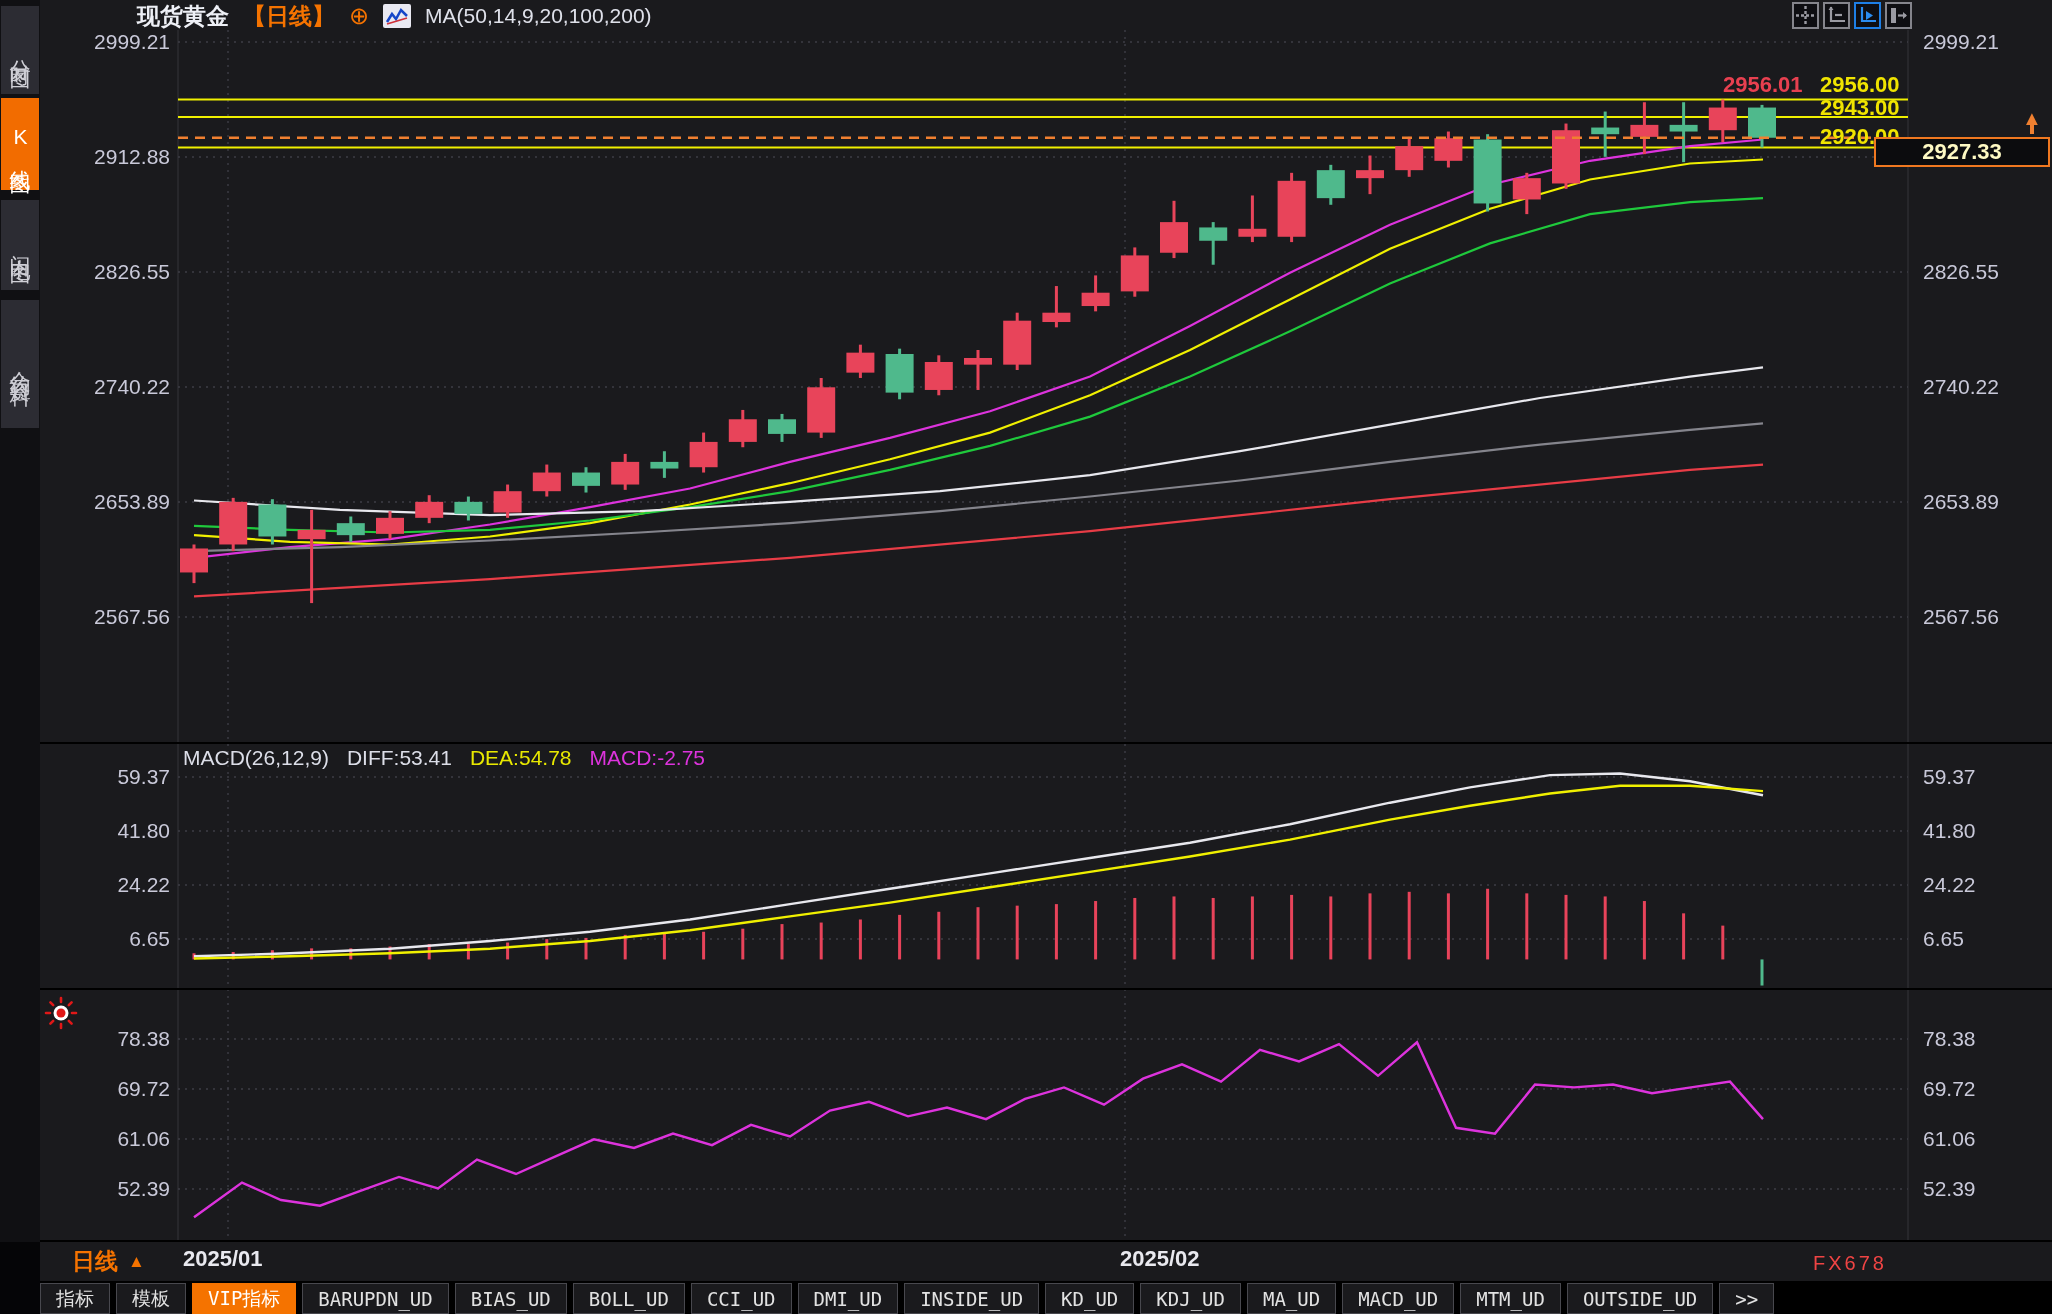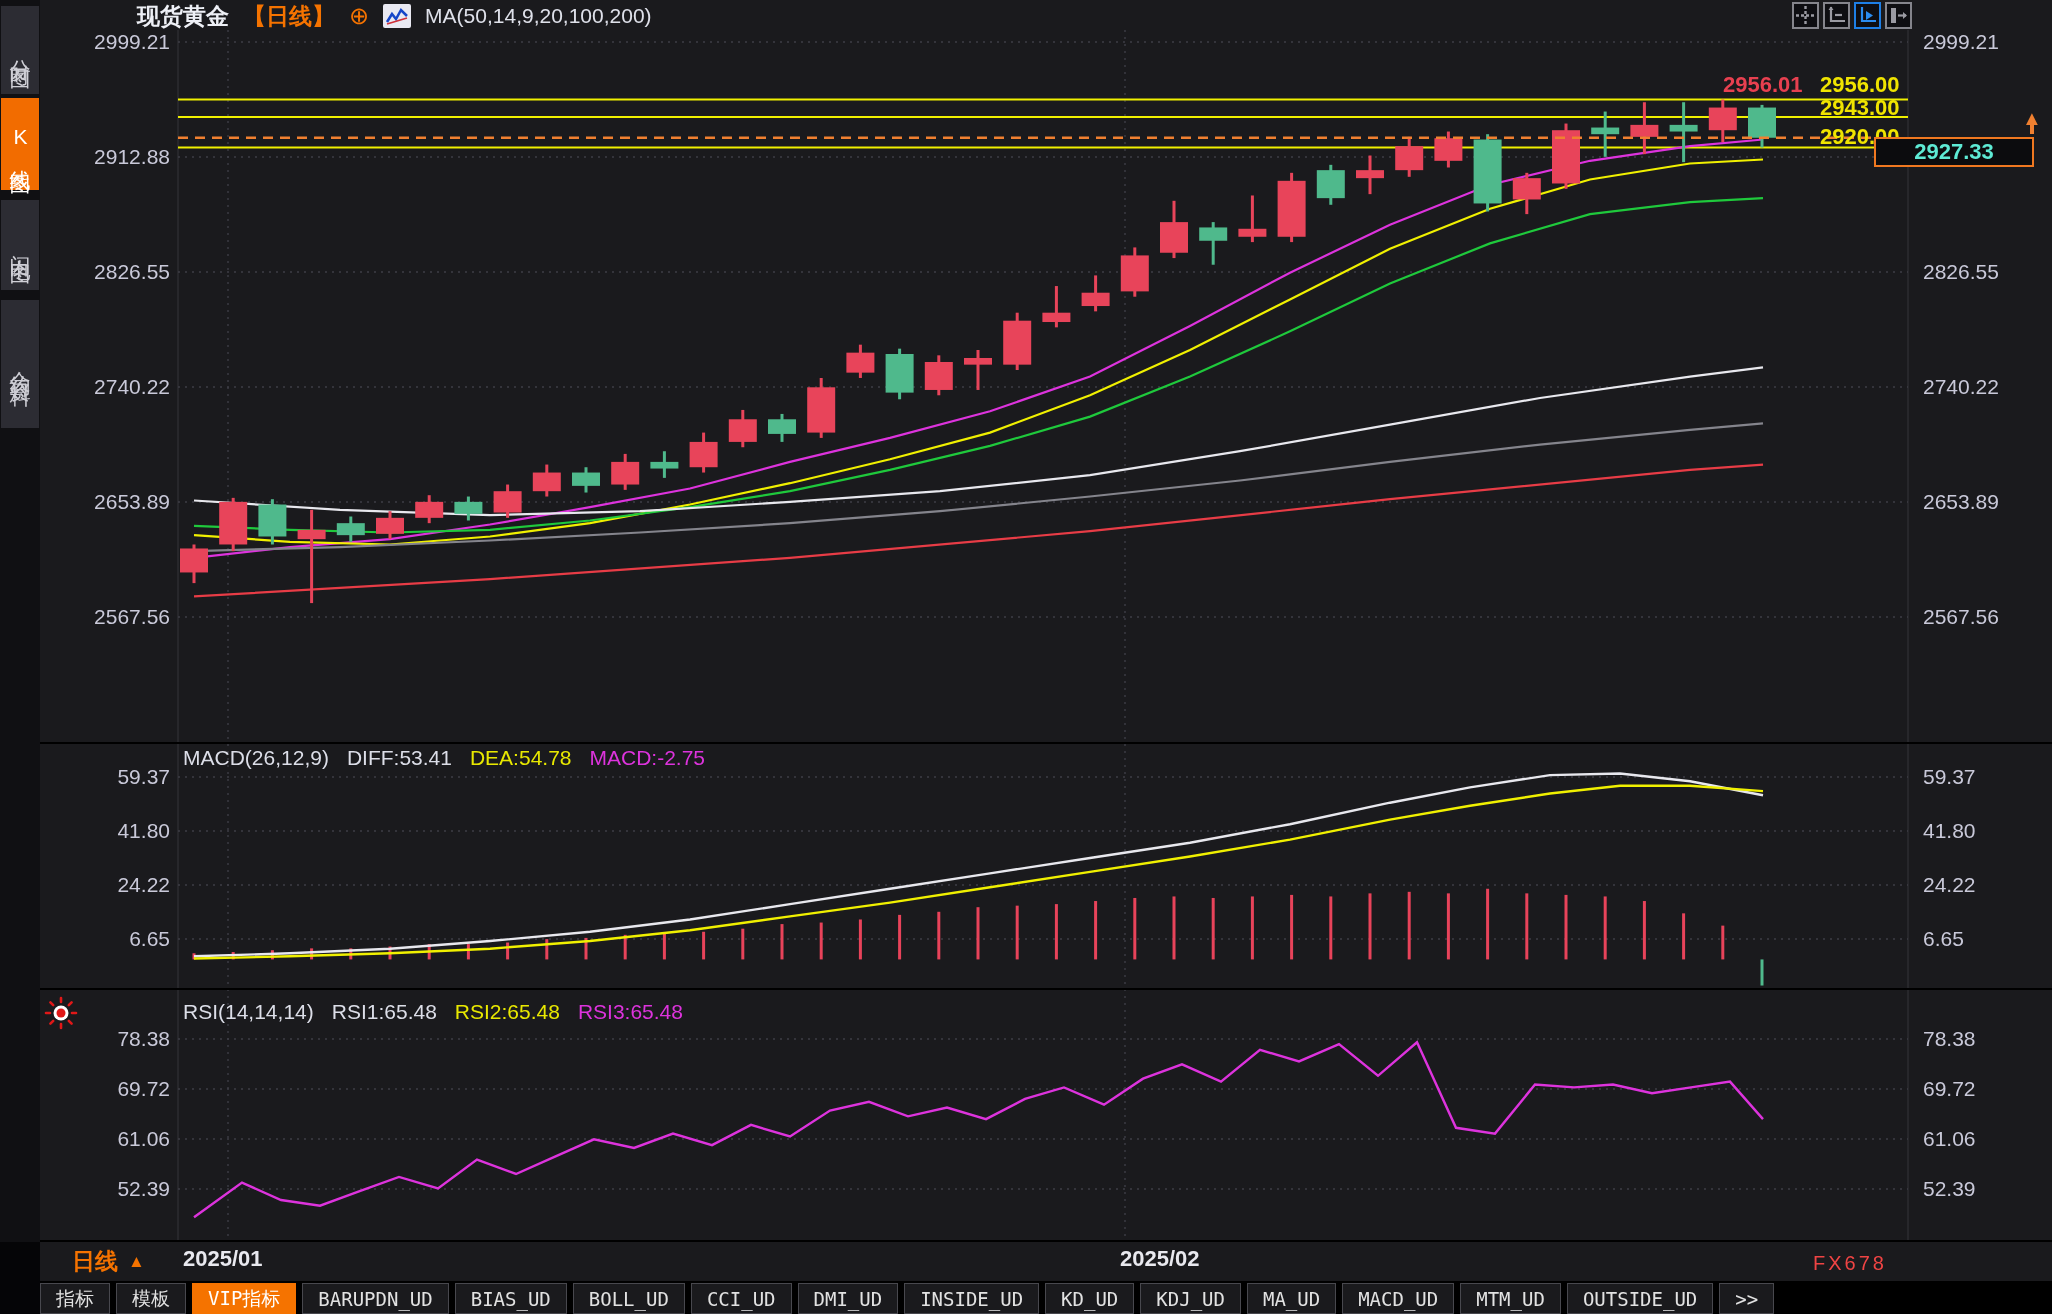--- a/index.html
+++ b/index.html
@@ -29,22 +29,22 @@
   
   .axlab{position:absolute;font-size:21px;color:#c9c9d9;width:112px;}
   .axlab.l{left:58px;text-align:right;}
   .axlab.r{left:1923px;text-align:left;}
   
   .phdr{position:absolute;left:183px;height:26px;display:flex;gap:18px;font-size:21px;white-space:nowrap;}
   .wtx{color:#dcdee8;} .ytx{color:#e8e800;} .mtx{color:#dd33dd;}
   
   .lvl{position:absolute;font-size:22px;font-weight:bold;color:#f0e400;}
   .hi{position:absolute;font-size:22px;font-weight:bold;color:#e84050;}
-  .cpbox{position:absolute;left:1874px;top:137px;width:160px;height:30px;background:#0c0c0e;
-         border:2px solid #f07820;box-sizing:border-box;color:#5eead4;font-size:22px;font-weight:bold;
+  .cpbox{position:absolute;left:1874px;top:137px;width:176px;height:30px;background:#0c0c0e;
+         border:2px solid #f07820;box-sizing:border-box;color:#fef9c3;font-size:22px;font-weight:bold;
          display:flex;align-items:center;justify-content:center;}
   .uparrow{position:absolute;left:2022px;top:108px;color:#f08030;font-size:20px;line-height:20px;}
   .uparrow .stem{width:4px;height:10px;background:#f08030;margin:-4px auto 0;}
   
   .per-bl{position:absolute;left:72px;top:1246px;font-size:23px;font-weight:bold;color:#f57300;
           display:flex;gap:10px;align-items:center;cursor:pointer;}
   .dlab{position:absolute;top:1246px;font-size:22px;font-weight:bold;color:#e9e9ef;}
   .wm{position:absolute;left:1813px;top:1252px;font-size:20px;color:#ef4444;letter-spacing:3px;}
   .tabbar{position:absolute;left:40px;top:1281px;width:2048px;height:33px;background:#000;
           display:flex;gap:6px;align-items:stretch;padding-top:2px;box-sizing:border-box;}
@@ -305,26 +305,20 @@
       <div class="dlab" style="left: 1120px;">2025/02</div>
     </div>
 
   <div class="phdr" style="top:746px;">
     <span class="wtx">MACD(26,12,9)</span>
     <span class="wtx">DIFF:53.41</span>
     <span class="ytx">DEA:54.78</span>
     <span class="mtx">MACD:-2.75</span>
   </div>
 
-  <div class="phdr" style="top:1000px;">
-    <span class="wtx">RSI(14,14,14)</span>
-    <span class="wtx">RSI1:65.48</span>
-    <span class="ytx">RSI2:65.48</span>
-    <span class="mtx">RSI3:65.48</span>
-  </div>
 
   <span style="position:absolute;left:44px;top:996px;">
     <svg width="34" height="34" viewBox="0 0 34 34">
       <g stroke="#e01818" stroke-width="2.6" stroke-linecap="round">
         <line x1="17" y1="2" x2="17" y2="6"></line>
           <line x1="17" y1="28" x2="17" y2="32"></line>
         <line x1="2" y1="17" x2="6" y2="17"></line>
           <line x1="28" y1="17" x2="32" y2="17"></line>
         <line x1="6.4" y1="6.4" x2="9.2" y2="9.2"></line>
           <line x1="24.8" y1="24.8" x2="27.6" y2="27.6"></line>

